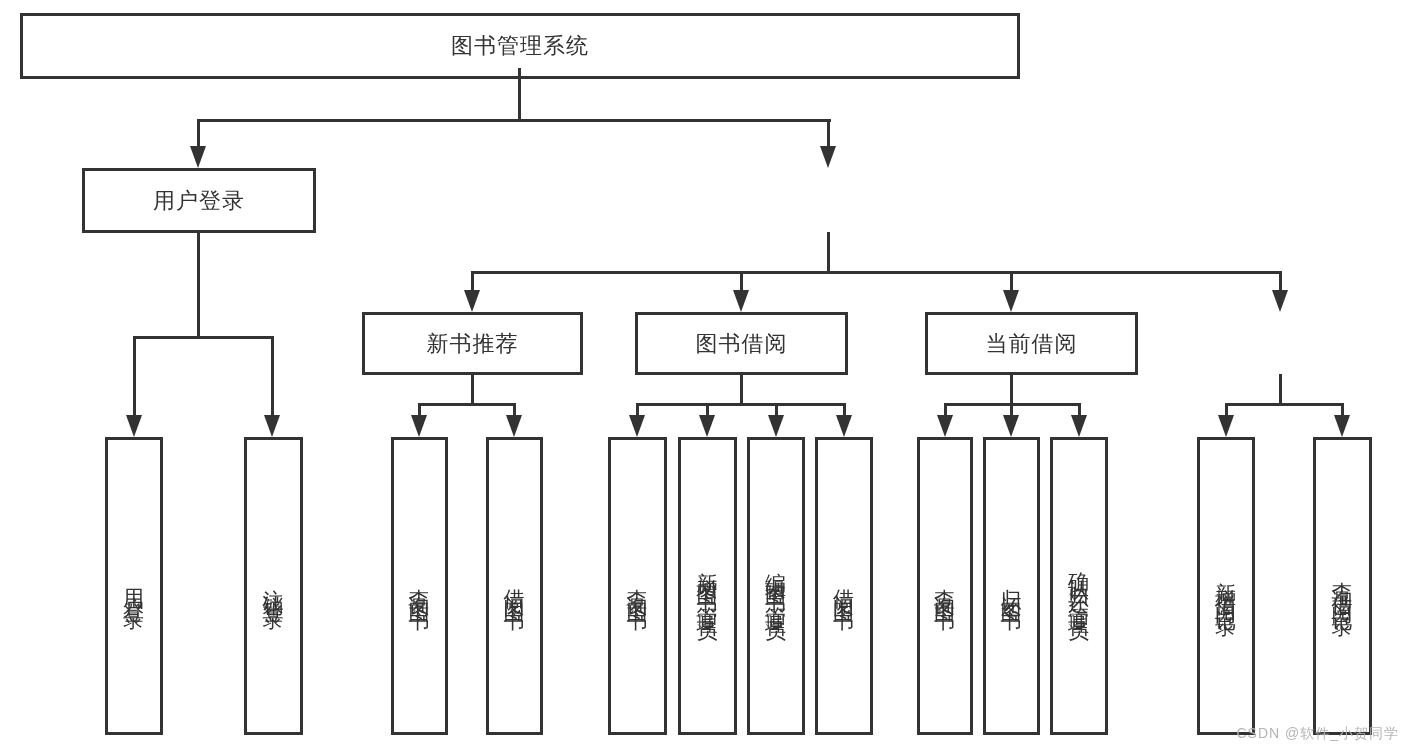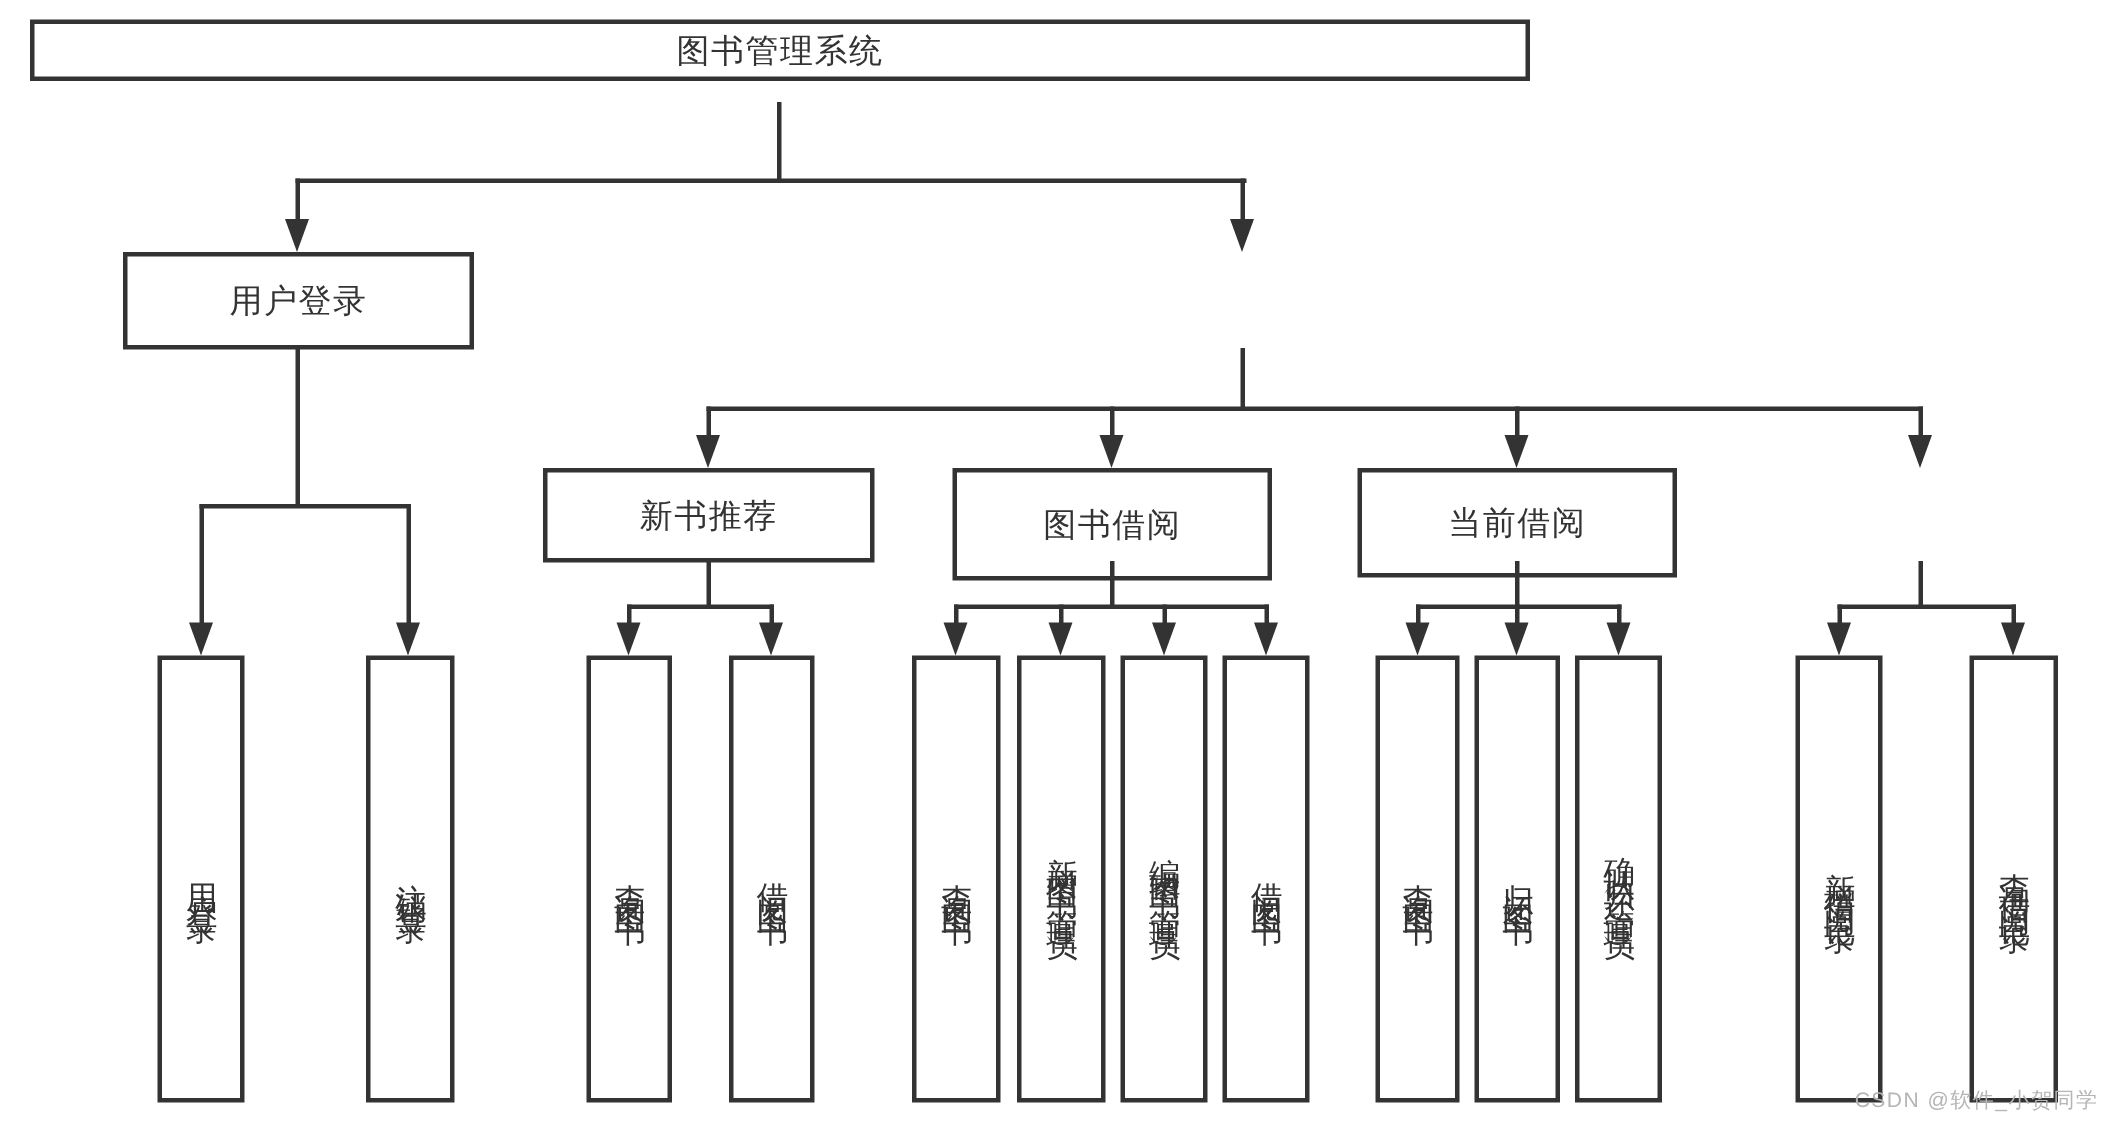--- a/index.html
+++ b/index.html
@@ -43,38 +43,38 @@
     font-size:14px;
     color:#b5b5b5;
     letter-spacing:1px;
   }
 </style>
 </head>
 <body>
 
 <div class="canvas">
 
-  <div class="box" style="left:20px;top:13px;width:1000px;height:41px;">
+  <div class="box" style="left:20px;top:13px;width:1000px;height:66px;">
     <span>图书管理系统</span>
   </div>
 
   <div class="box" style="left:82px;top:168px;width:234px;height:65px;">
     <span>用户登录</span>
   </div>
 
 
   <div class="box" style="left:362px;top:312px;width:221px;height:63px;">
     <span>新书推荐</span>
   </div>
 
-  <div class="box" style="left:635px;top:312px;width:213px;height:75px;font-family:Liberation Serif, serif;">
+  <div class="box" style="left:635px;top:312px;width:213px;height:63px;font-family:Liberation Serif, serif;">
     <span>图书借阅</span>
   </div>
 
-  <div class="box" style="left:905px;top:312px;width:213px;height:73px;">
+  <div class="box" style="left:925px;top:312px;width:213px;height:63px;">
     <span>当前借阅</span>
   </div>
 
 
   <div class="box vbox" style="left:105px;top:437px;width:58px;height:298px;">
     <span>用户登录</span>
   </div>
   <div class="box vbox" style="left:244px;top:437px;width:59px;height:298px;">
     <span>注销登录</span>
   </div>

